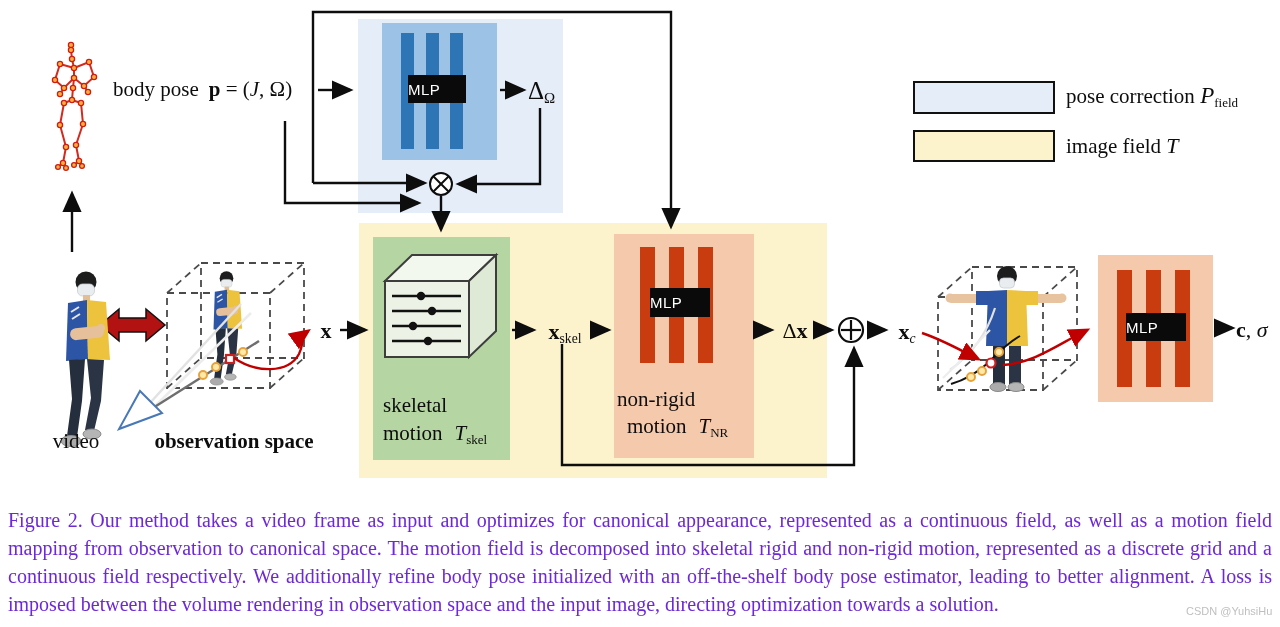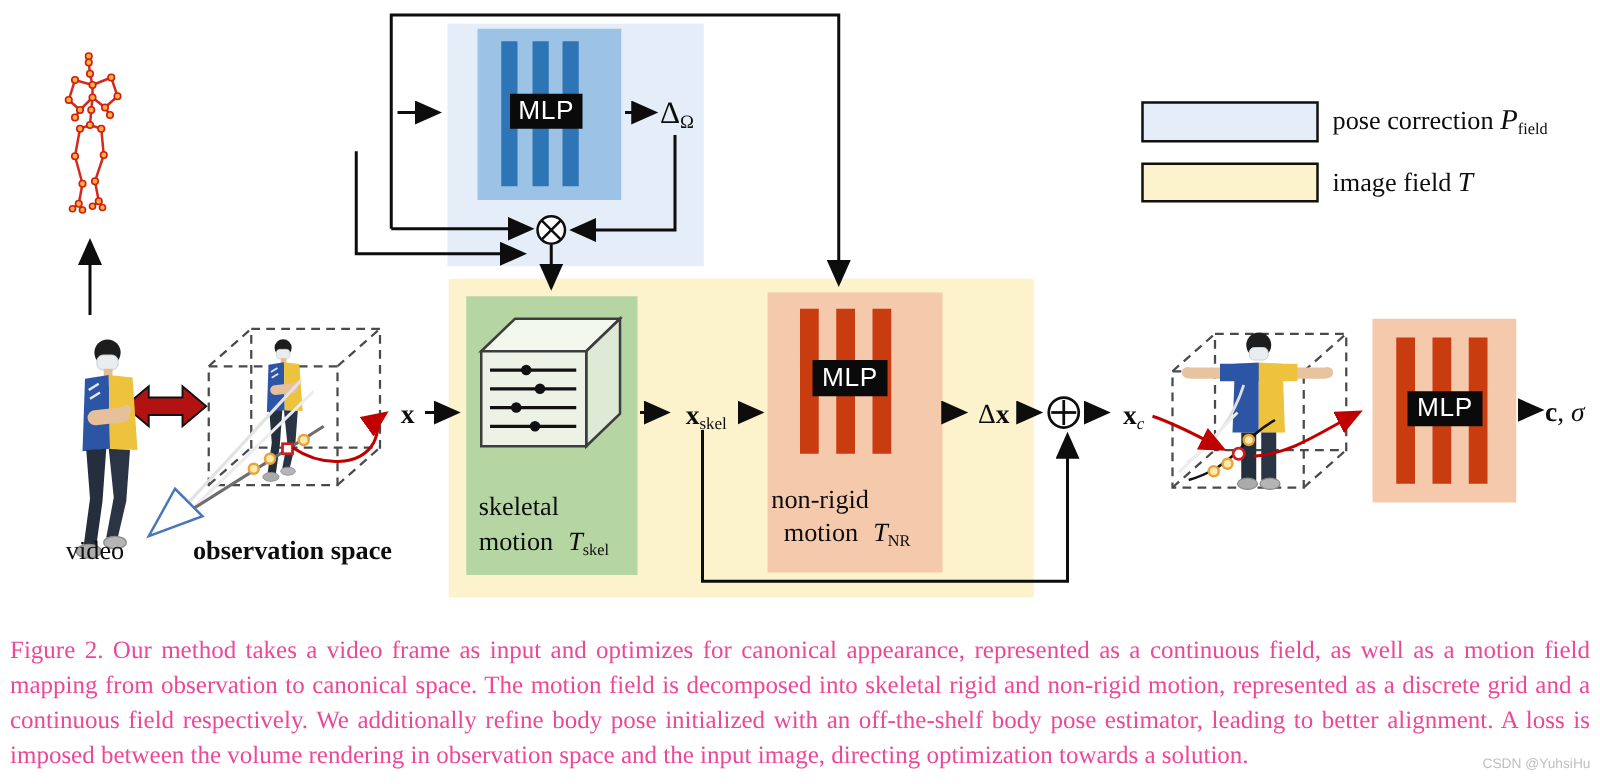--- a/index.html
+++ b/index.html
@@ -7,31 +7,31 @@
         font-family:"Liberation Serif",serif;color:#0d0d0d;}
   .box{position:absolute;}
   .region-pose{background:#e5edf8;}
   .region-motion{background:#fcf2cc;}
   .box-green{background:#b5d6a3;}
   .box-salmon{background:#f5c9ac;}
   .box-blue{background:#9cc3e5;}
   .bars{position:absolute;display:flex;justify-content:space-between;}
   .bar-b{width:13px;height:100%;background:#2e75b6;}
   .bar-r{width:15px;height:100%;background:#c83c10;}
-  .mlp-chip{position:absolute;background:#0a0a0a;color:#fff;display:flex;align-items:center;justify-content:center;
-            font-family:"Liberation Sans",sans-serif;font-size:21px;letter-spacing:.5px;}
+  .mlp-chip{position:absolute;background:#0a0a0a;color:#fff;display:flex;align-items:center;
+            font-family:"Liberation Sans",sans-serif;font-size:15px;letter-spacing:.5px;}
   svg.overlay{position:absolute;left:0;top:0;z-index:4;pointer-events:none;}
   .lbl{position:absolute;z-index:5;white-space:nowrap;}
   .ctr{transform:translate(-50%,-50%);}
   .it{font-style:italic;}
   .bd{font-weight:bold;}
   .sub{font-size:.62em;position:relative;bottom:-.28em;}
   .legend-swatch{position:absolute;border:2.5px solid #111;z-index:3;}
   .caption{position:absolute;left:8px;top:486px;width:1264px;z-index:5;
-           font-size:20px;line-height:28px;text-align:justify;color:#ec4899;}
+           font-size:20px;line-height:28px;text-align:justify;color:#6d28d9;}
   .watermark{position:absolute;left:1186px;top:605px;z-index:6;
              font-family:"Liberation Sans",sans-serif;font-size:11px;color:#bfbfbf;}
   .z1{z-index:1}.z2{z-index:2}.z3{z-index:3}
 </style>
 </head>
 <body>
 
 <div class="page">
 
   <div class="box region-pose z1" style="left:358px;top:19px;width:205px;height:194px;"></div>
@@ -252,20 +252,23 @@
       <path d="M951,384 C968,379 978,372 988,363 C998,353 1006,344 1020,336" fill="none" stroke="#111" stroke-width="2"></path>
       <circle cx="971" cy="377" r="4" fill="#ffe9a8" stroke="#e7a33b" stroke-width="2"></circle>
       <circle cx="982" cy="371" r="4" fill="#ffe9a8" stroke="#e7a33b" stroke-width="2"></circle>
       <circle cx="999" cy="352" r="4" fill="#ffe9a8" stroke="#e7a33b" stroke-width="2"></circle>
       <circle cx="991" cy="363" r="4.5" fill="#fff" stroke="#cc1f1f" stroke-width="2.2"></circle>
     </g>
     <path d="M922,333 C943,340 960,350 978,359" fill="none" stroke="#c00000" stroke-width="2.4" marker-end="url(#ahr)"></path>
     <path d="M1003,365 C1034,363 1057,345 1087,330" fill="none" stroke="#c00000" stroke-width="2.4" marker-end="url(#ahr)"></path>
   </svg>
 
+  <div class="lbl" style="left:113px;top:77px;font-size:21px;">
+    <span>body pose</span><span style="display:inline-block;width:10px;"></span><span class="bd">p</span><span> = (</span><span class="it">J</span><span>, </span><span>Ω</span><span>)</span>
+  </div>
 
   <div class="lbl" style="left:528px;top:77px;font-size:25px;">
     <span>Δ</span><span class="sub" style="font-size:15px;">Ω</span>
   </div>
 
   <div class="lbl ctr bd" style="left:326px;top:331px;font-size:22px;"><span>x</span></div>
 
   <div class="lbl ctr" style="left:565px;top:332px;font-size:22px;">
     <span class="bd">x</span><span class="sub">skel</span>
   </div>

